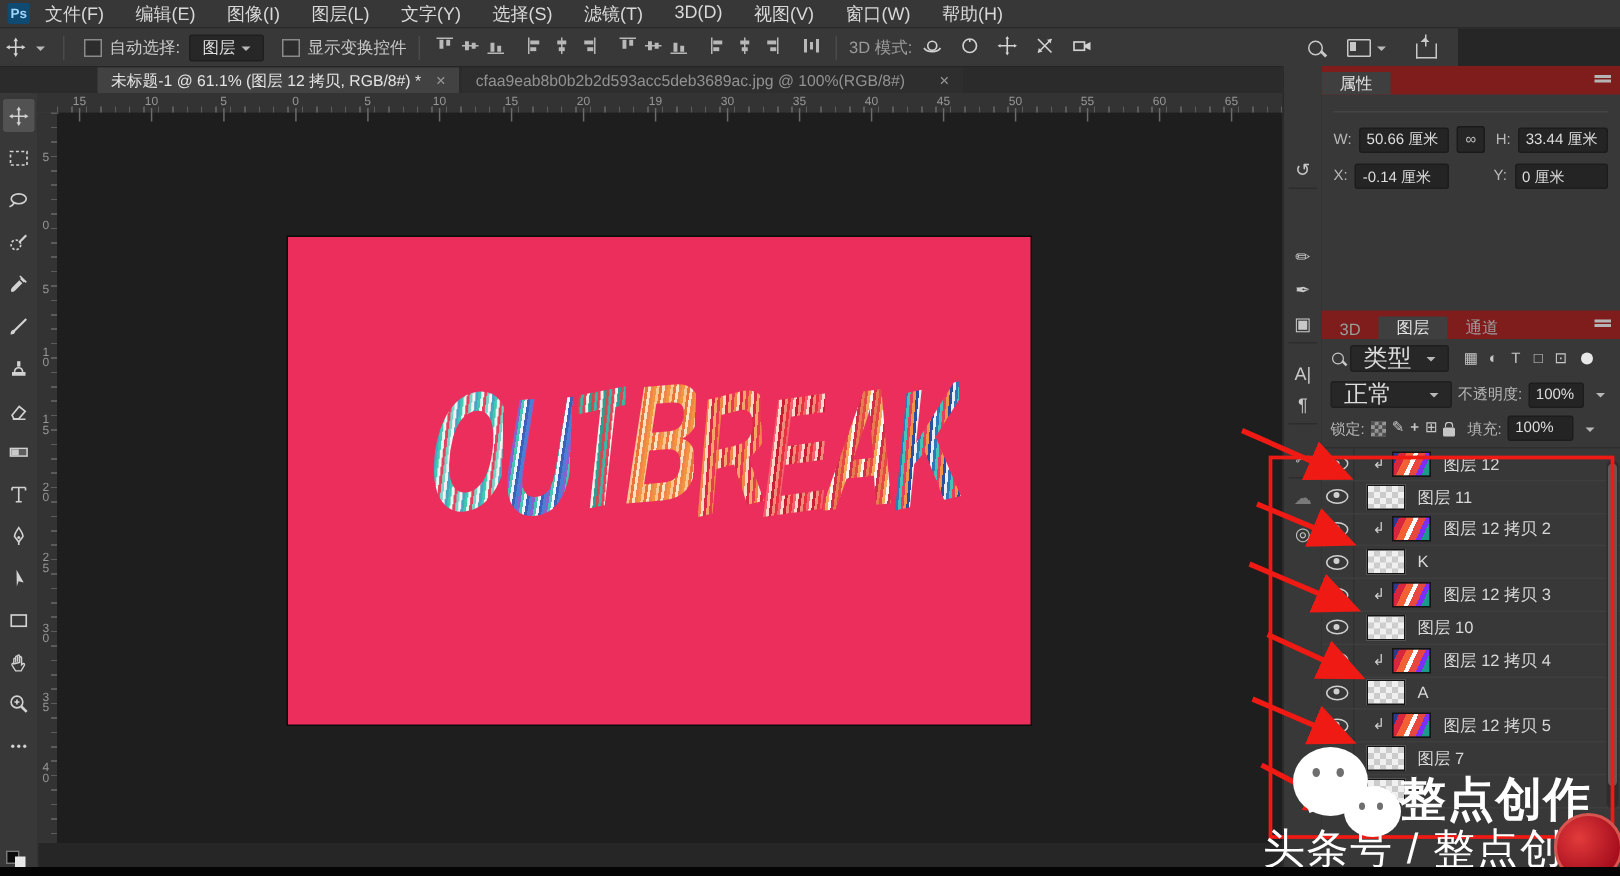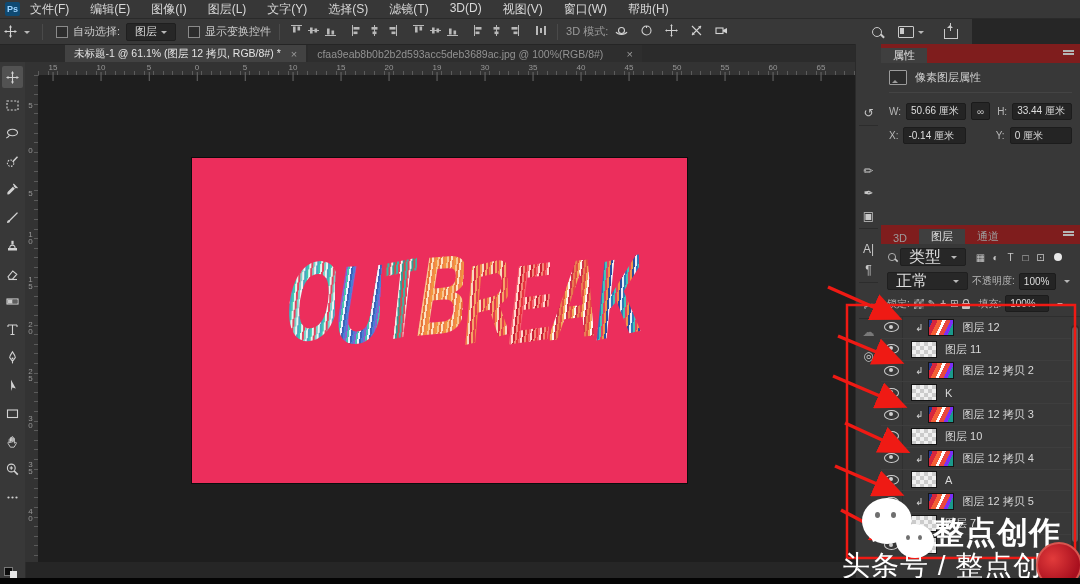--- a/index.html
+++ b/index.html
@@ -442,24 +442,20 @@
       <span class="stripicon" style="top: 305px;">◎</span>
     </div>
 
   <div id="panels">
 
     <div class="ptabbar">
       <span class="ptab active">属性</span>
       <span class="pmenu"></span>
     </div>
     <div id="props-body">
-      <div class="props-row">
-        <span id="props-type-icon"></span>
-        <span style="font-size:11px;color:#d4d4d4;">像素图层属性</span>
-      </div>
       <div id="props-divider"></div>
       <div class="props-row" style="gap:5px;">
         <span class="plabel">W:</span>
         <span class="fieldbox" style="width:58px;">50.66 厘米</span>
         <span class="chainbtn">∞</span>
         <span class="plabel" style="margin-left:2px;">H:</span>
         <span class="fieldbox" style="width:58px;">33.44 厘米</span>
       </div>
       <div class="props-row" style="gap:5px;">
         <span class="plabel">X:</span>

